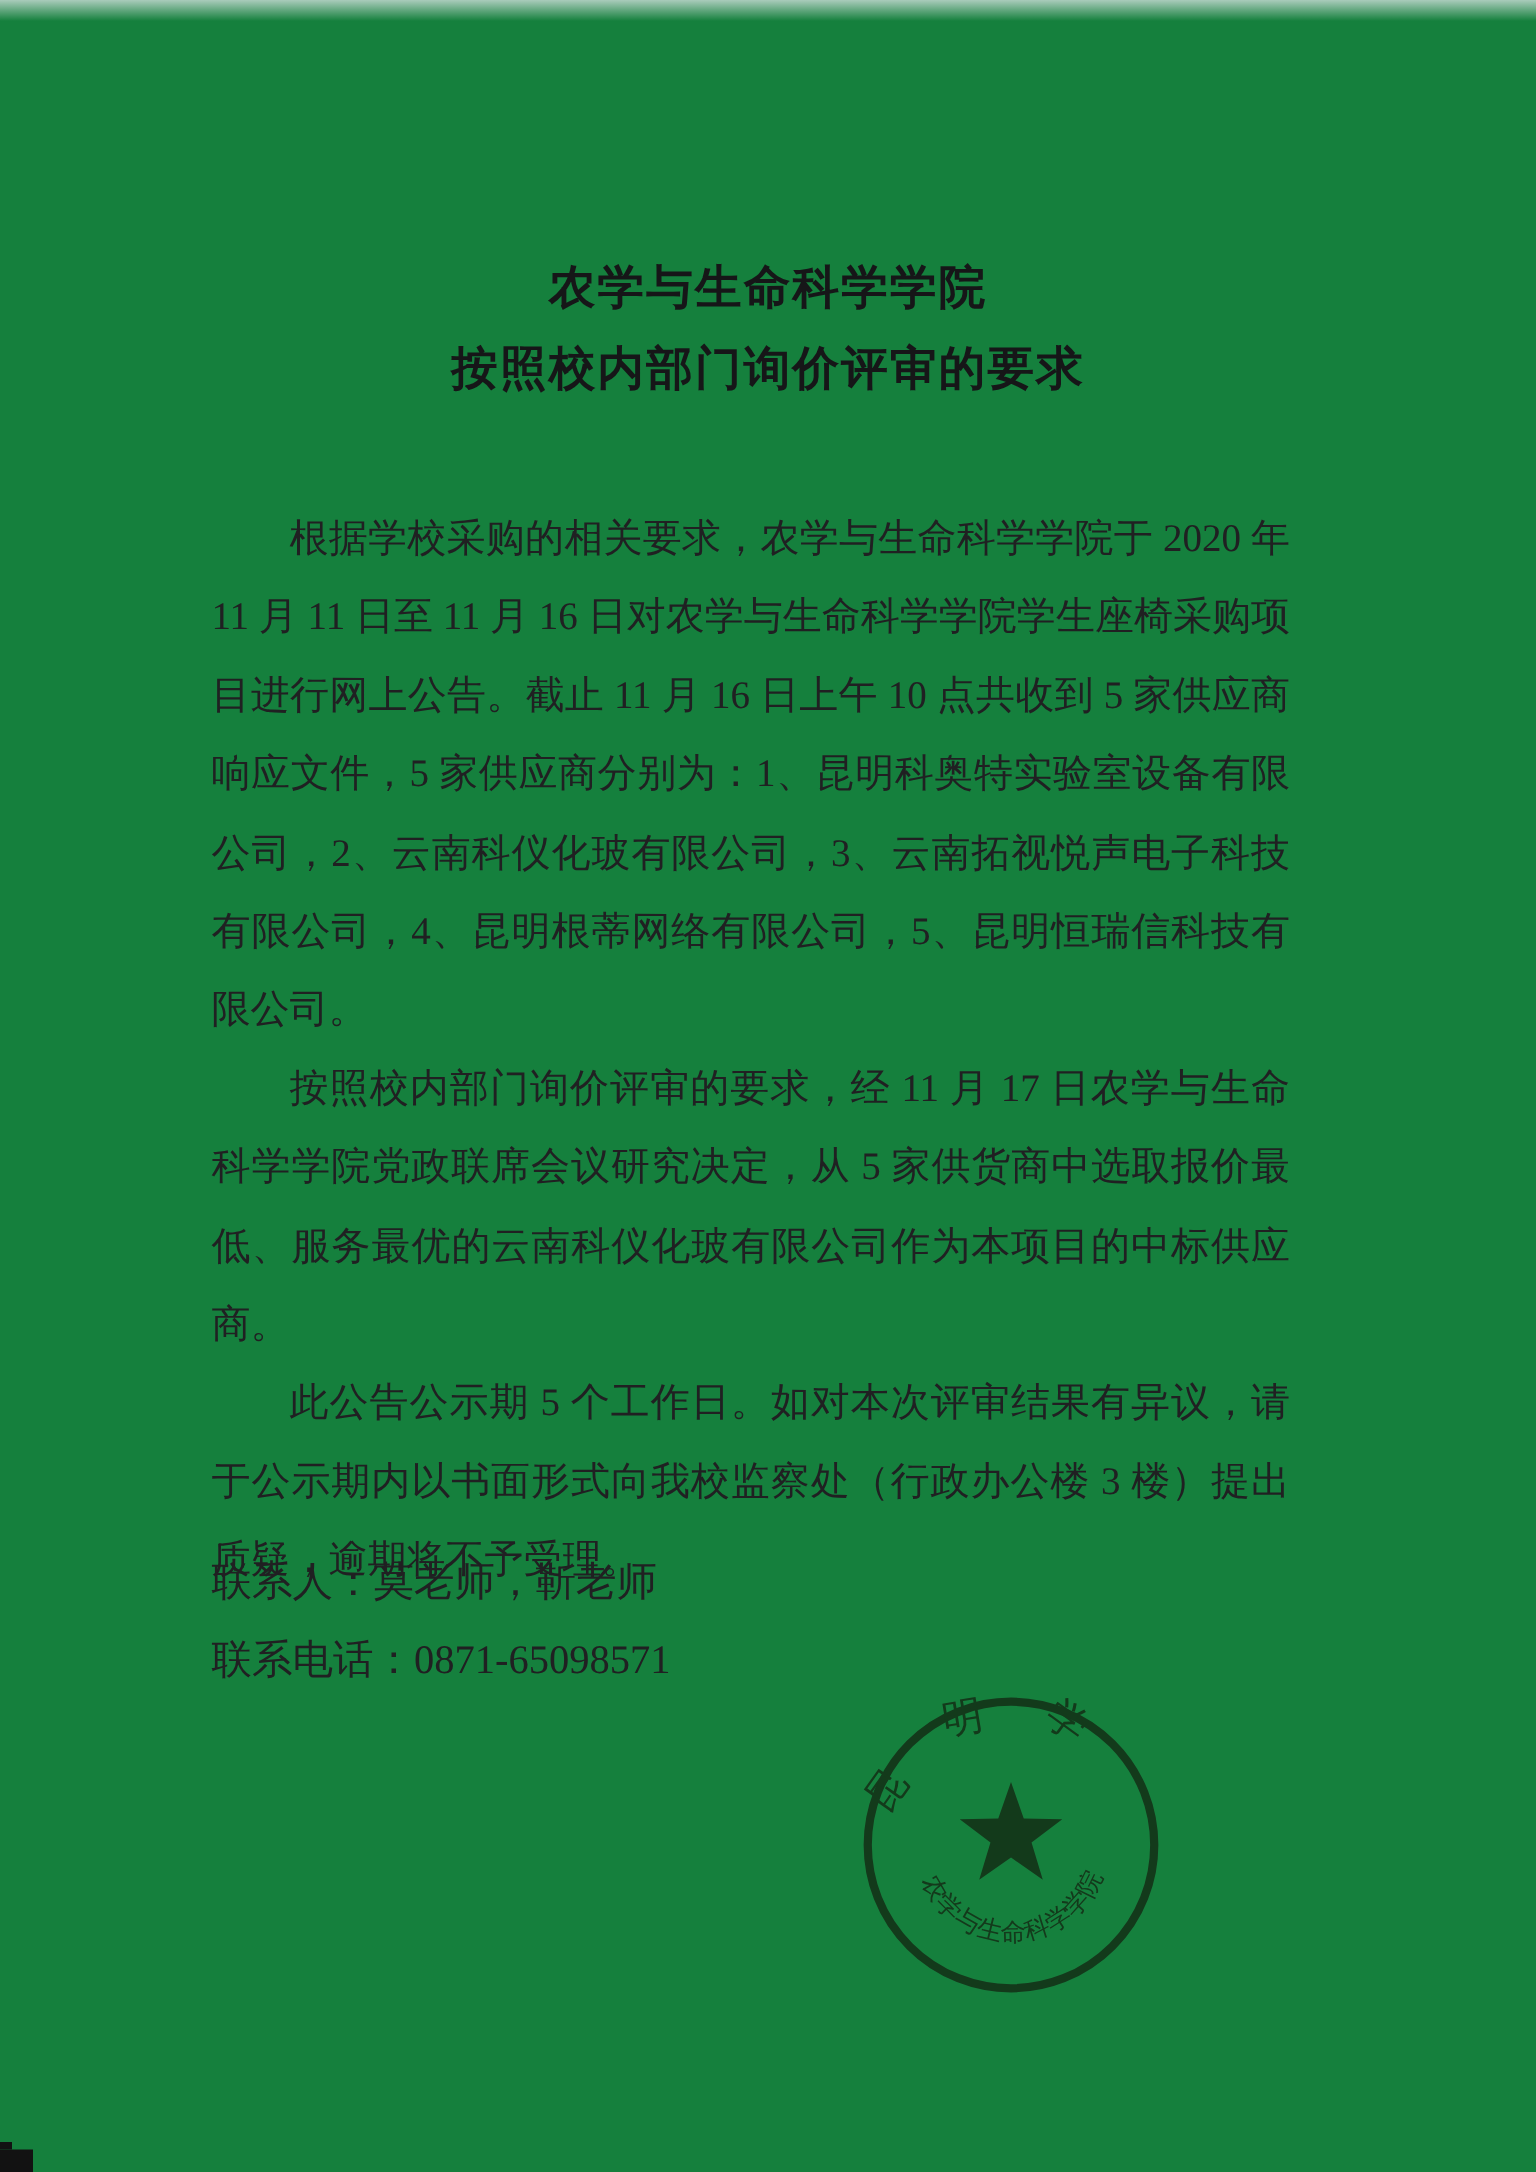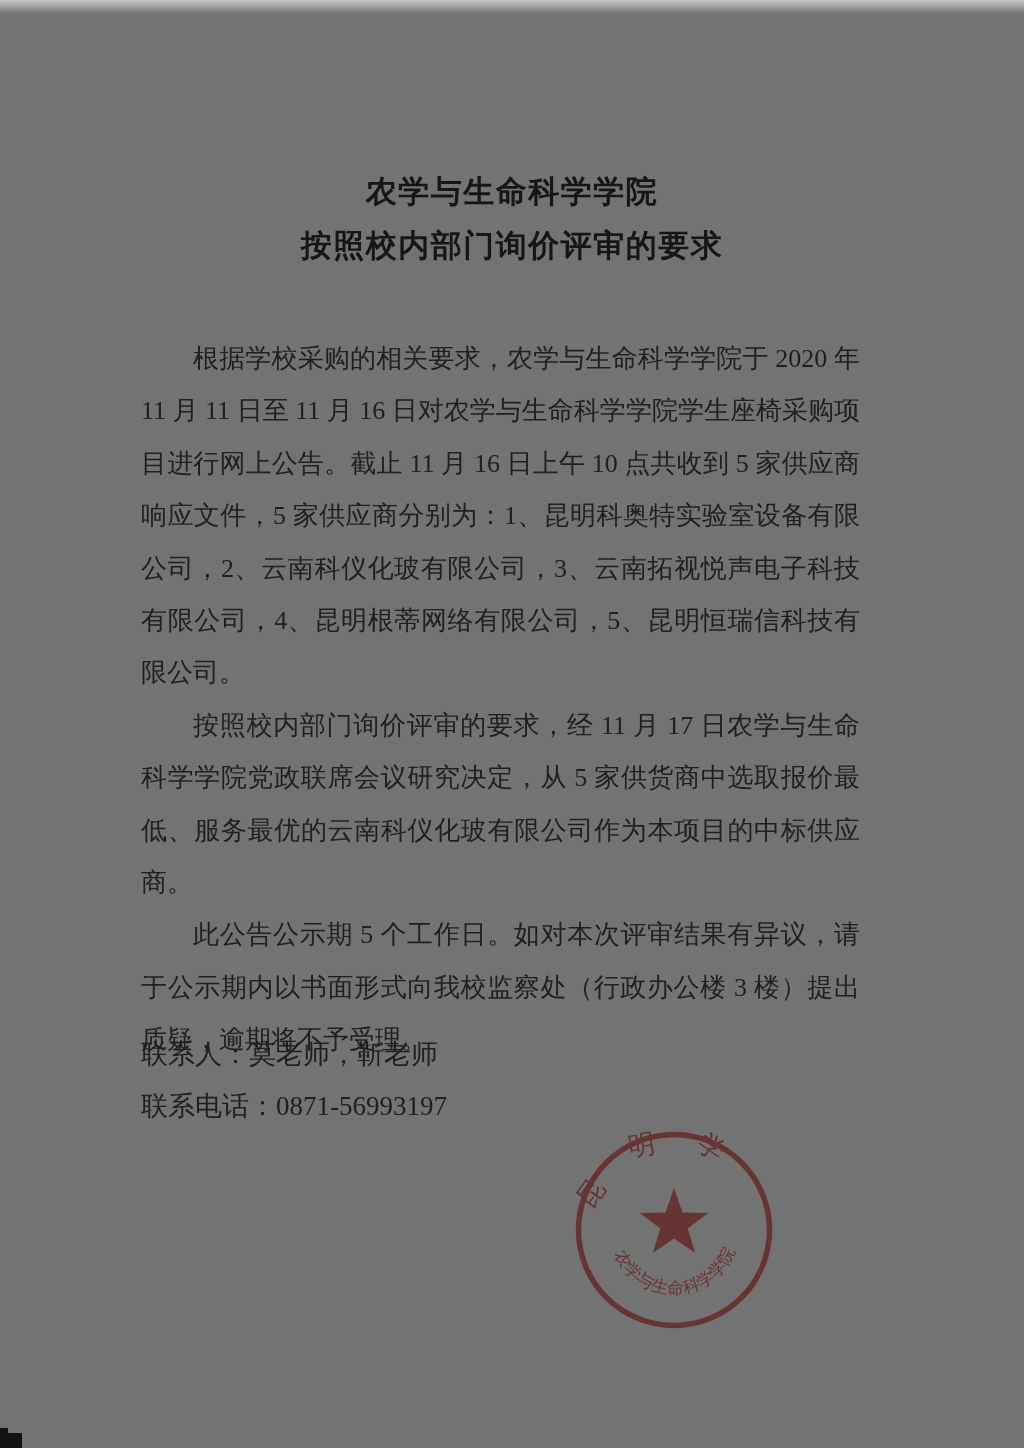--- a/index.html
+++ b/index.html
@@ -1,21 +1,21 @@
 <!DOCTYPE html>
 <html><head>
 <meta charset="utf-8">
 <style>
   * { margin: 0; padding: 0; box-sizing: border-box; }
   html, body { background: #ffffff; }
   .page {
     position: relative;
     width: 1024px;
     height: 1448px;
-    background: #737373;
+    background: #15803d;
     overflow: hidden;
     font-family: "Liberation Serif", "DejaVu Serif", serif;
     color: #1c1c1e;
   }
   .scan-top-edge {
     position: absolute;
     left: 0; top: 0;
     width: 100%; height: 14px;
     background: linear-gradient(#e9ecf1, rgba(255,255,255,0));
     opacity: .7;
@@ -107,21 +107,21 @@
   <div class="title title-2">按照校内部门询价评审的要求</div>
 
   <div class="body-text">
     <p>根据学校采购的相关要求，农学与生命科学学院于 2020 年 11 月 11 日至 11 月 16 日对农学与生命科学学院学生座椅采购项目进行网上公告。截止 11 月 16 日上午 10 点共收到 5 家供应商响应文件，5 家供应商分别为：1、昆明科奥特实验室设备有限公司，2、云南科仪化玻有限公司，3、云南拓视悦声电子科技有限公司，4、昆明根蒂网络有限公司，5、昆明恒瑞信科技有限公司。</p>
     <p>按照校内部门询价评审的要求，经 11 月 17 日农学与生命科学学院党政联席会议研究决定，从 5 家供货商中选取报价最低、服务最优的云南科仪化玻有限公司作为本项目的中标供应商。</p>
     <p>此公告公示期 5 个工作日。如对本次评审结果有异议，请于公示期内以书面形式向我校监察处（行政办公楼 3 楼）提出质疑，逾期将不予受理。</p>
   </div>
 
   <div class="contact">
     <p>联系人：莫老师，靳老师</p>
-    <p>联系电话：0871-56993197</p>
+    <p>联系电话：0871-65098571</p>
   </div>
 
   <div class="signature">
   </div>
 
   <svg class="stamp" viewBox="0 0 204 204" xmlns="http://www.w3.org/2000/svg">
     <defs>
       <path id="arcTop" d="M 23.2 88.1 A 80 80 0 0 1 180.8 88.1" fill="none"></path>
       <path id="arcBottom" d="M 41.9 123.9 A 64 64 0 0 0 162.1 123.9" fill="none"></path>
     </defs>

